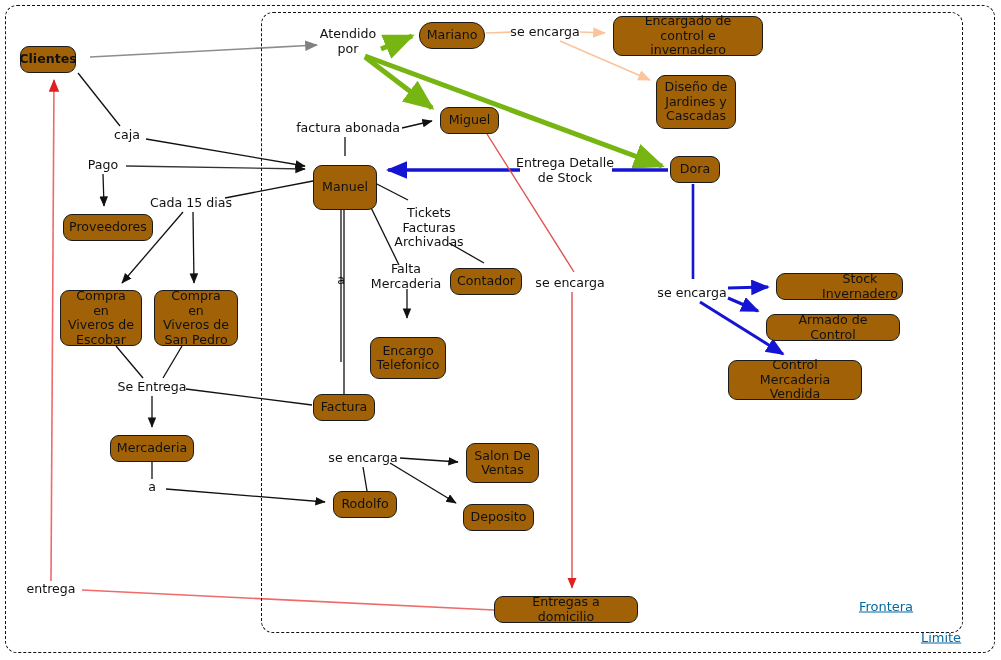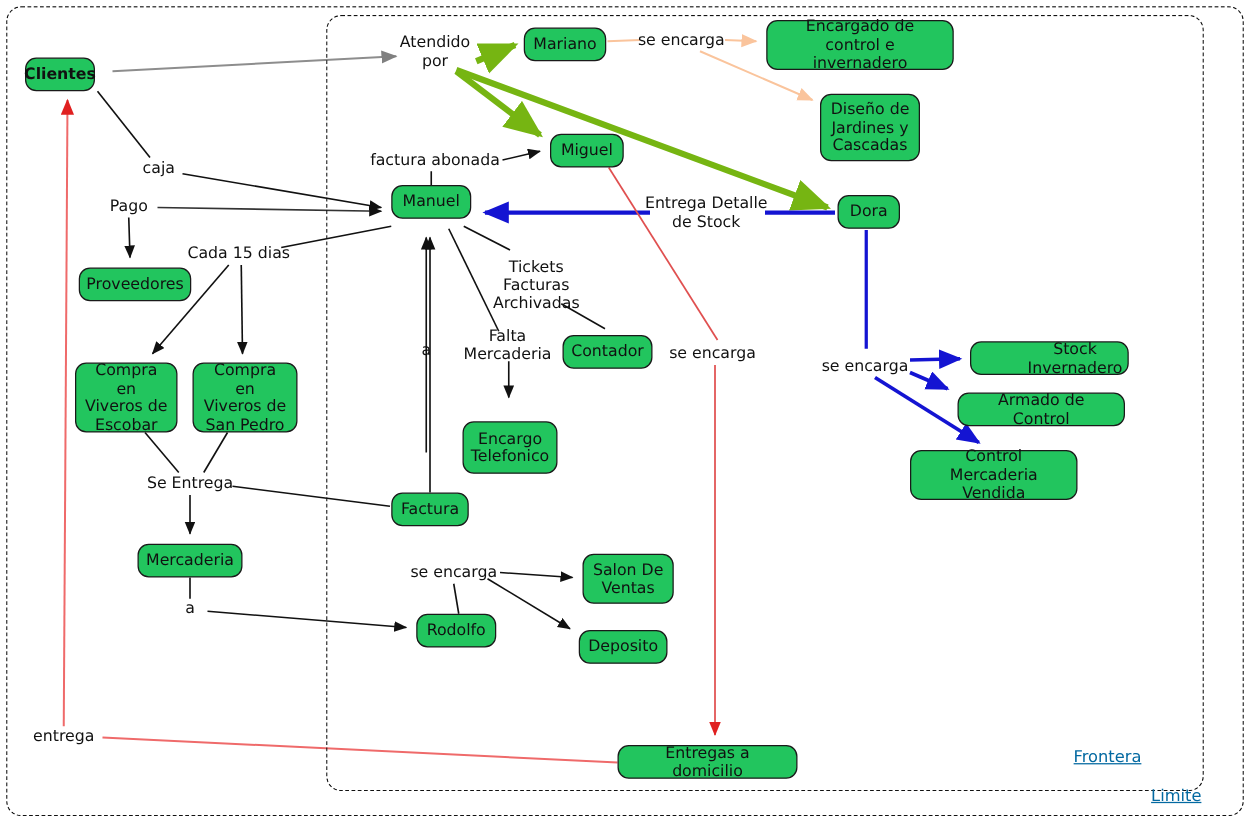--- a/index.html
+++ b/index.html
@@ -21,21 +21,21 @@
     position: absolute;
     left: 0;
     top: 0;
     width: 1001px;
     height: 660px;
     pointer-events: none;
   }
   .node {
     position: absolute;
     box-sizing: border-box;
-    background: #22c55e;
+    background: #a16207;
     border: 1.3px solid #1a1a1a;
     border-radius: 9px;
     display: flex;
     align-items: center;
     justify-content: center;
     text-align: center;
     font-size: 12.6px;
     color: #111111;
     line-height: 14.5px;
     padding: 2px 7px;
@@ -179,28 +179,28 @@
     <path d="M51,581 L54,80" stroke="#ef6a6a" stroke-width="1.6" fill="none" marker-end="url(#ah-red)"></path>
   </svg>
 
   <div class="frame" style="left:5px; top:5px; width:990px; height:648px;"></div>
   <div class="frame" style="left:261px; top:12px; width:702px; height:621px;"></div>
 
   <div class="frame-label" style="left:941px; top:637px; transform:translate(-50%,-50%);">Limite</div>
   <div class="frame-label" style="left:886px; top:606px; transform:translate(-50%,-50%);">Frontera</div>
 
   <div class="node" style="left:20px; top:46px; width:56px; height:27px;font-weight:bold;">Clientes</div>
-  <div class="node" style="left:419px; top:22px; width:66px; height:27px;">Mariano</div>
+  <div class="node" style="left:419px; top:22px; width:66px; height:27px;border-radius:13px;">Mariano</div>
   <div class="node" style="left:613px; top:16px; width:150px; height:40px;">Encargado de
 control e invernadero</div>
   <div class="node" style="left:656px; top:75px; width:80px; height:54px;">Diseño de
 Jardines y
 Cascadas</div>
   <div class="node" style="left:440px; top:107px; width:59px; height:27px;">Miguel</div>
-  <div class="node" style="left:313px; top:148px; width:64px; height:27px;">Manuel</div>
+  <div class="node" style="left:313px; top:165px; width:64px; height:45px;">Manuel</div>
   <div class="node" style="left:670px; top:156px; width:50px; height:27px;">Dora</div>
   <div class="node" style="left:63px; top:214px; width:90px; height:27px;">Proveedores</div>
   <div class="node" style="left:450px; top:268px; width:72px; height:27px;">Contador</div>
   <div class="node" style="left:776px; top:273px; width:127px; height:27px;padding-left:48px;">Stock Invernadero</div>
   <div class="node" style="left:766px; top:314px; width:134px; height:27px;">Armado de Control</div>
   <div class="node" style="left:60px; top:290px; width:82px; height:56px;">Compra en
 Viveros de
 Escobar</div>
   <div class="node" style="left:154px; top:290px; width:84px; height:56px;">Compra en
 Viveros de

